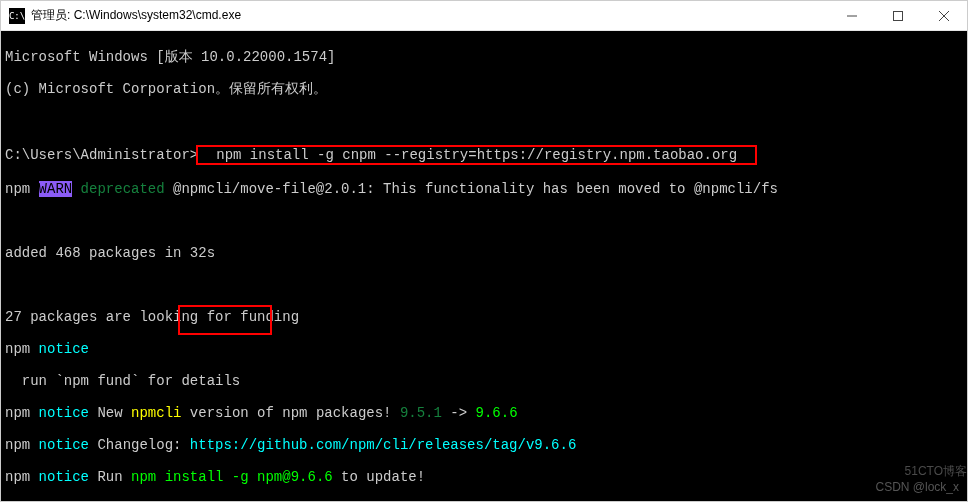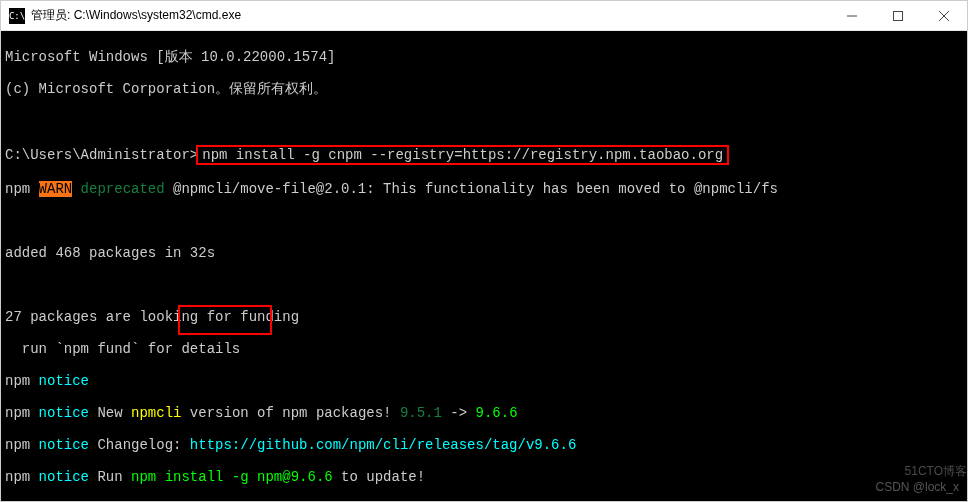--- a/index.html
+++ b/index.html
@@ -62,27 +62,27 @@
     font-size: 14px;
     line-height: 16px;
     padding: 2px 4px 4px 4px;
     white-space: pre;
     overflow: hidden;
     position: relative;
   }
   .line { min-height: 16px; }
   .c-cyan  { color: #00ffff; }
   .c-yellow{ color: #ffff00; }
-  .c-yellowbg { background: #f97316; color: #000; font-family: Liberation Mono, monospace; }
+  .c-yellowbg { background: #8b5cf6; color: #000; font-family: Liberation Mono, monospace; }
   .c-red   { color: #15803d; }
   .c-green { color: #00ff00; }
   .redbox {
     border: 2px solid #ff0000;
     display: inline-block;
-    padding: 0 4px;
+    padding: 0 18px;
     margin-left: -2px;
     text-align: right;
   }
   .redbox-tall {
     border: 2px solid #ff0000;
     position: absolute;
     pointer-events: none;
   }
   .watermark {
     position: absolute;
@@ -135,22 +135,22 @@
   <div class="terminal">
 <div class="line">Microsoft Windows [版本 10.0.22000.1574]</div>
 <div class="line">(c) Microsoft Corporation。保留所有权利。</div>
 <div class="line"> </div>
 <div class="line"><span>C:\Users\Administrator&gt;</span><span class="redbox"><span>npm install -g cnpm --registry=https://registry.npm.taobao.org</span></span></div>
 <div class="line"><span>npm </span><span class="c-yellowbg">WARN</span><span class="c-red"> deprecated</span><span> @npmcli/move-file@2.0.1: This functionality has been moved to @npmcli/fs</span></div>
 <div class="line"> </div>
 <div class="line">added 468 packages in 32s</div>
 <div class="line"> </div>
 <div class="line">27 packages are looking for funding</div>
+<div class="line"><span>npm </span><span class="c-cyan">notice</span></div>
 <div class="line">  run `npm fund` for details</div>
-<div class="line"><span>npm </span><span class="c-cyan">notice</span></div>
 <div class="line"><span>npm </span><span class="c-cyan">notice</span><span> New </span><span class="c-yellow">npmcli</span><span> version of npm packages! </span><span class="c-red">9.5.1</span><span> -&gt; </span><span class="c-green">9.6.6</span></div>
 <div class="line"><span>npm </span><span class="c-cyan">notice</span><span> Changelog: </span><span class="c-cyan">https://github.com/npm/cli/releases/tag/v9.6.6</span></div>
 <div class="line"><span>npm </span><span class="c-cyan">notice</span><span> Run </span><span class="c-green">npm install -g npm@9.6.6</span><span> to update!</span></div>
 
 
 
 
 
 
 

